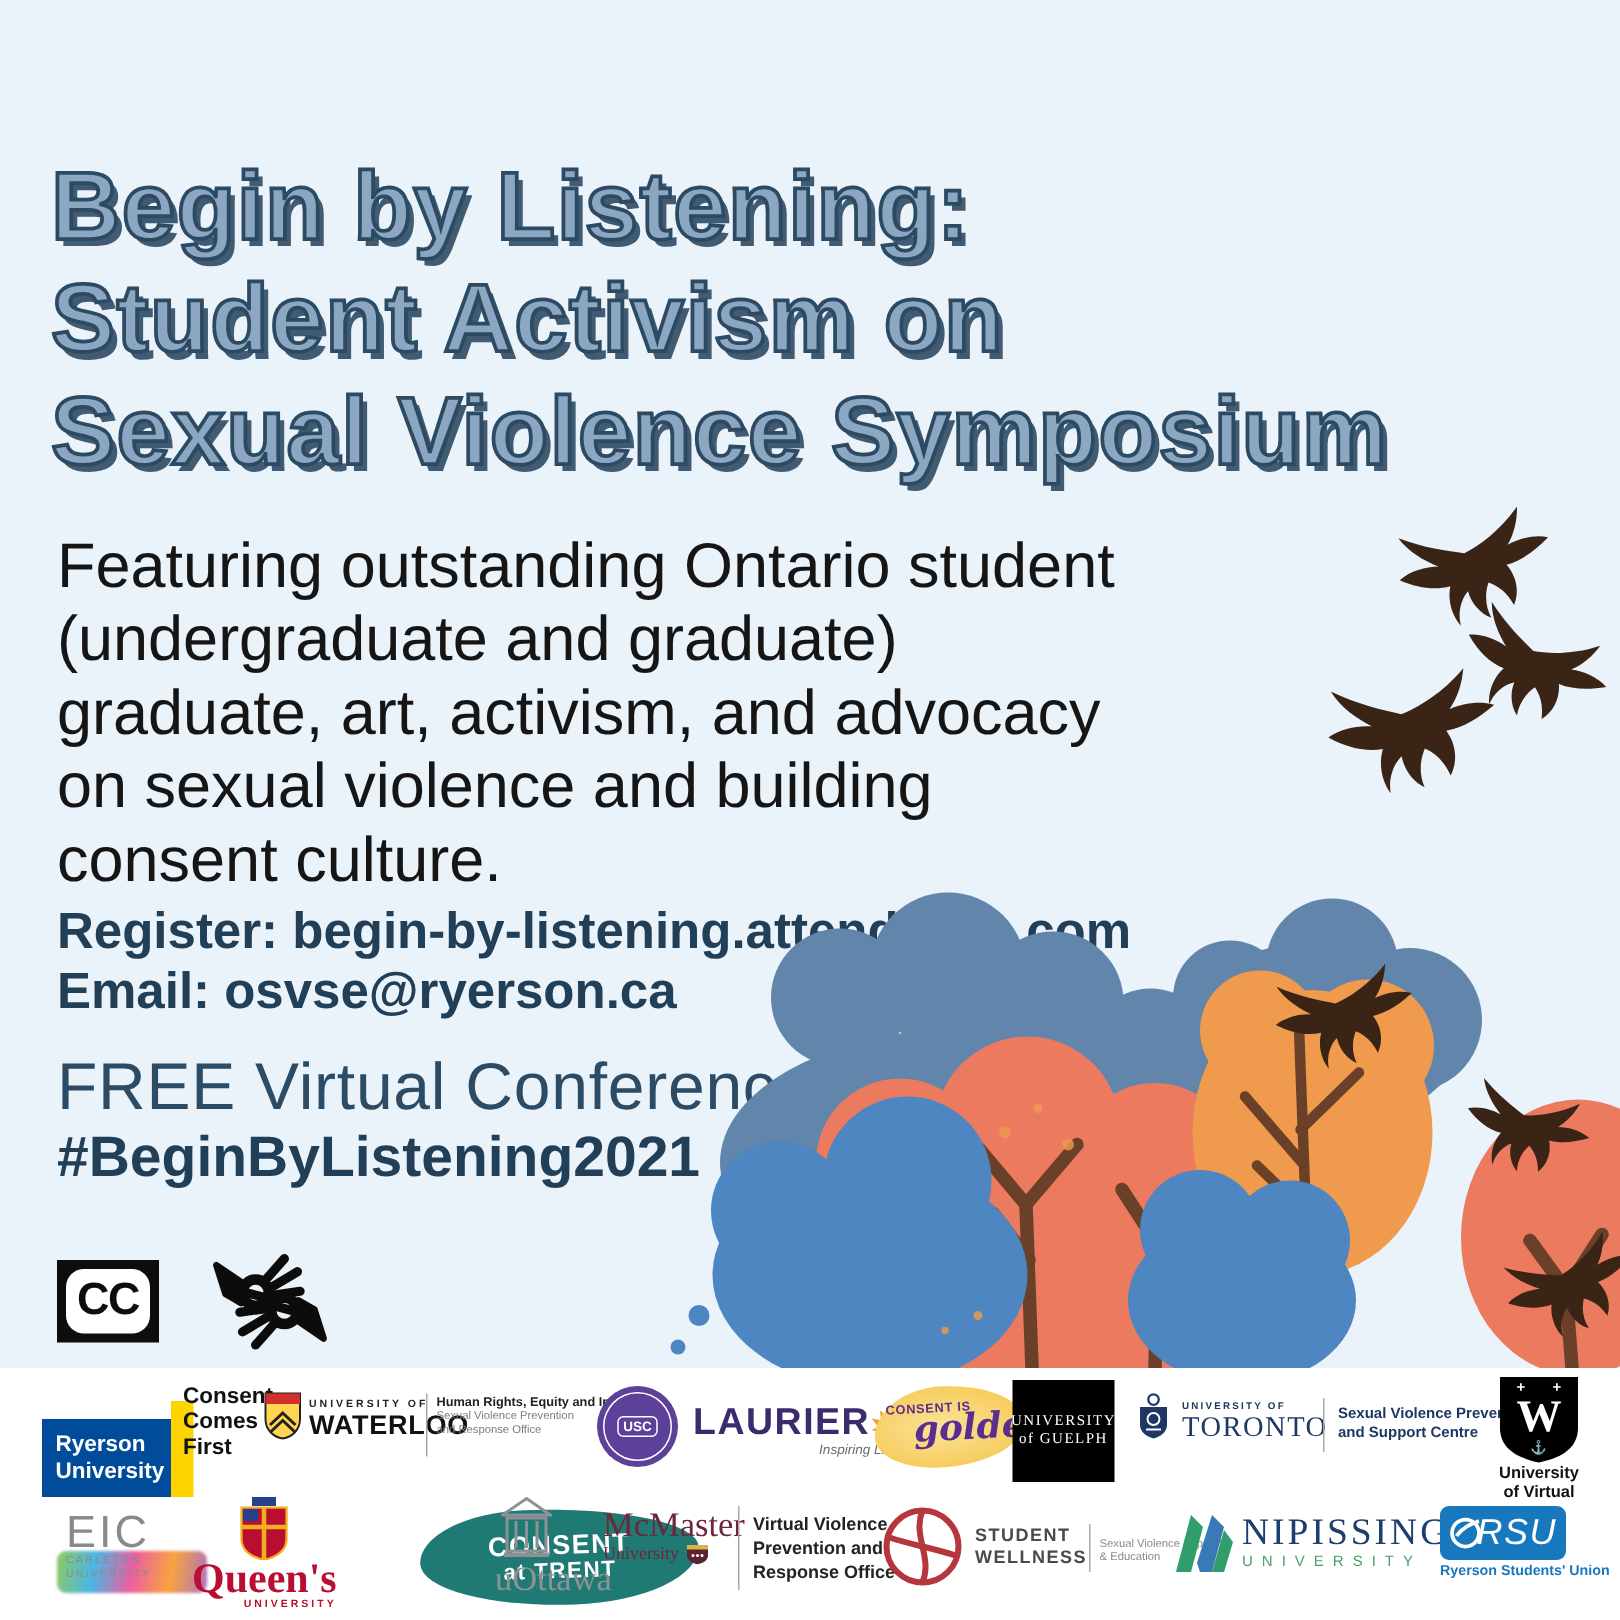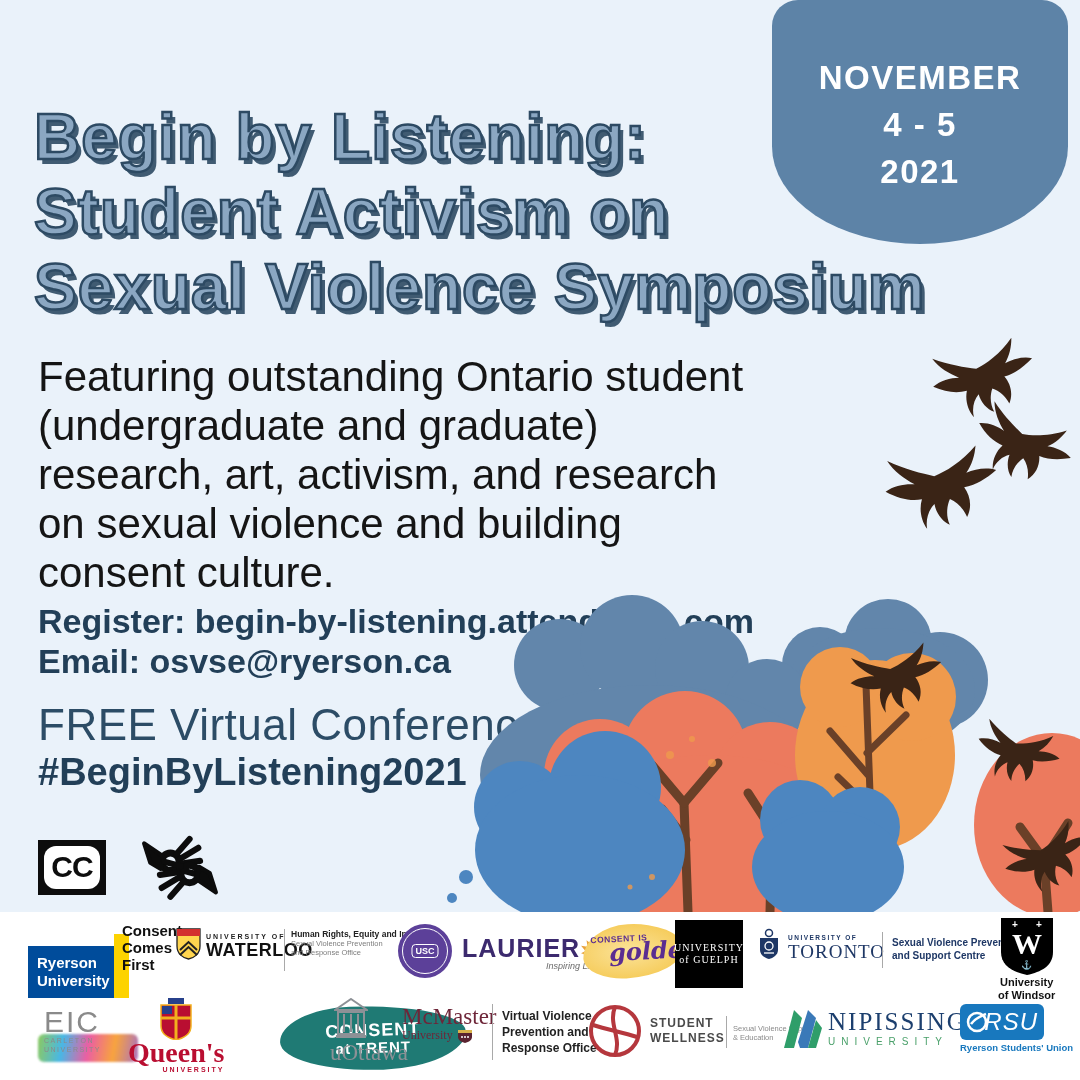--- a/index.html
+++ b/index.html
@@ -103,36 +103,31 @@
   .rsu-box{position:relative;width:84px;height:36px;background:#1878be;border-radius:6px;
     display:flex;align-items:center;justify-content:flex-end;padding-right:6px;}
   .rsu-big{color:#fff;font-weight:400;font-style:italic;font-size:24px;letter-spacing:1px;}
   .rsu-small{font-size:9.5px;font-weight:bold;color:#1878be;margin-top:2px;text-align:center;}
 </style>
 </head>
 <body>
 
 <div class="poster">
 
-  <div class="date-badge">
-    <div>NOVEMBER</div>
-    <div>4 - 5</div>
-    <div>2021</div>
-  </div>
 
   <div class="title">
     <div class="title-line">Begin by Listening:</div>
     <div class="title-line">Student Activism on</div>
     <div class="title-line">Sexual Violence Symposium</div>
   </div>
 
   <div class="lede">
     <div>Featuring outstanding Ontario student</div>
     <div>(undergraduate and graduate)</div>
-    <div>research, art, activism, and research</div>
+    <div>graduate, art, activism, and advocacy</div>
     <div>on sexual violence and building</div>
     <div>consent culture.</div>
   </div>
 
   <div class="contact">
     <div>Register: begin-by-listening.attendease.com</div>
     <div>Email: osvse@ryerson.ca</div>
   </div>
 
   <div class="free-line">FREE Virtual Conference</div>
@@ -330,21 +325,21 @@
 
     <div class="logo windsor" style="left:998px;top:4px;">
       <svg width="56" height="60" viewBox="0 0 56 60">
         <path d="M2,2 H54 V36 C54,50 42,56 28,59 C14,56 2,50 2,36 Z" fill="#000"></path>
         <text x="13" y="12" fill="#fff" font-size="10" font-weight="bold">+</text>
         <text x="37" y="12" fill="#fff" font-size="10" font-weight="bold">+</text>
         <text x="28" y="38" fill="#fff" font-size="30" font-weight="bold" text-anchor="middle" font-family="Liberation Serif,serif">W</text>
         <text x="28" y="52" fill="#fff" font-size="9" text-anchor="middle">⚓</text>
       </svg>
       <div class="windsor-text n">University</div>
-      <div class="windsor-text n">of Windsor</div>
+      <div class="windsor-text n">of Virtual</div>
     </div>
 
     <div class="logo" style="left:44px;top:96px;width:100px;">
       <div class="eic-wash"></div>
       <div class="eic-big n">EIC</div>
       <div class="eic-small n">CARLETON</div>
       <div class="eic-small n">UNIVERSITY</div>
     </div>
 
     <div class="logo" style="left:158px;top:86px;">

